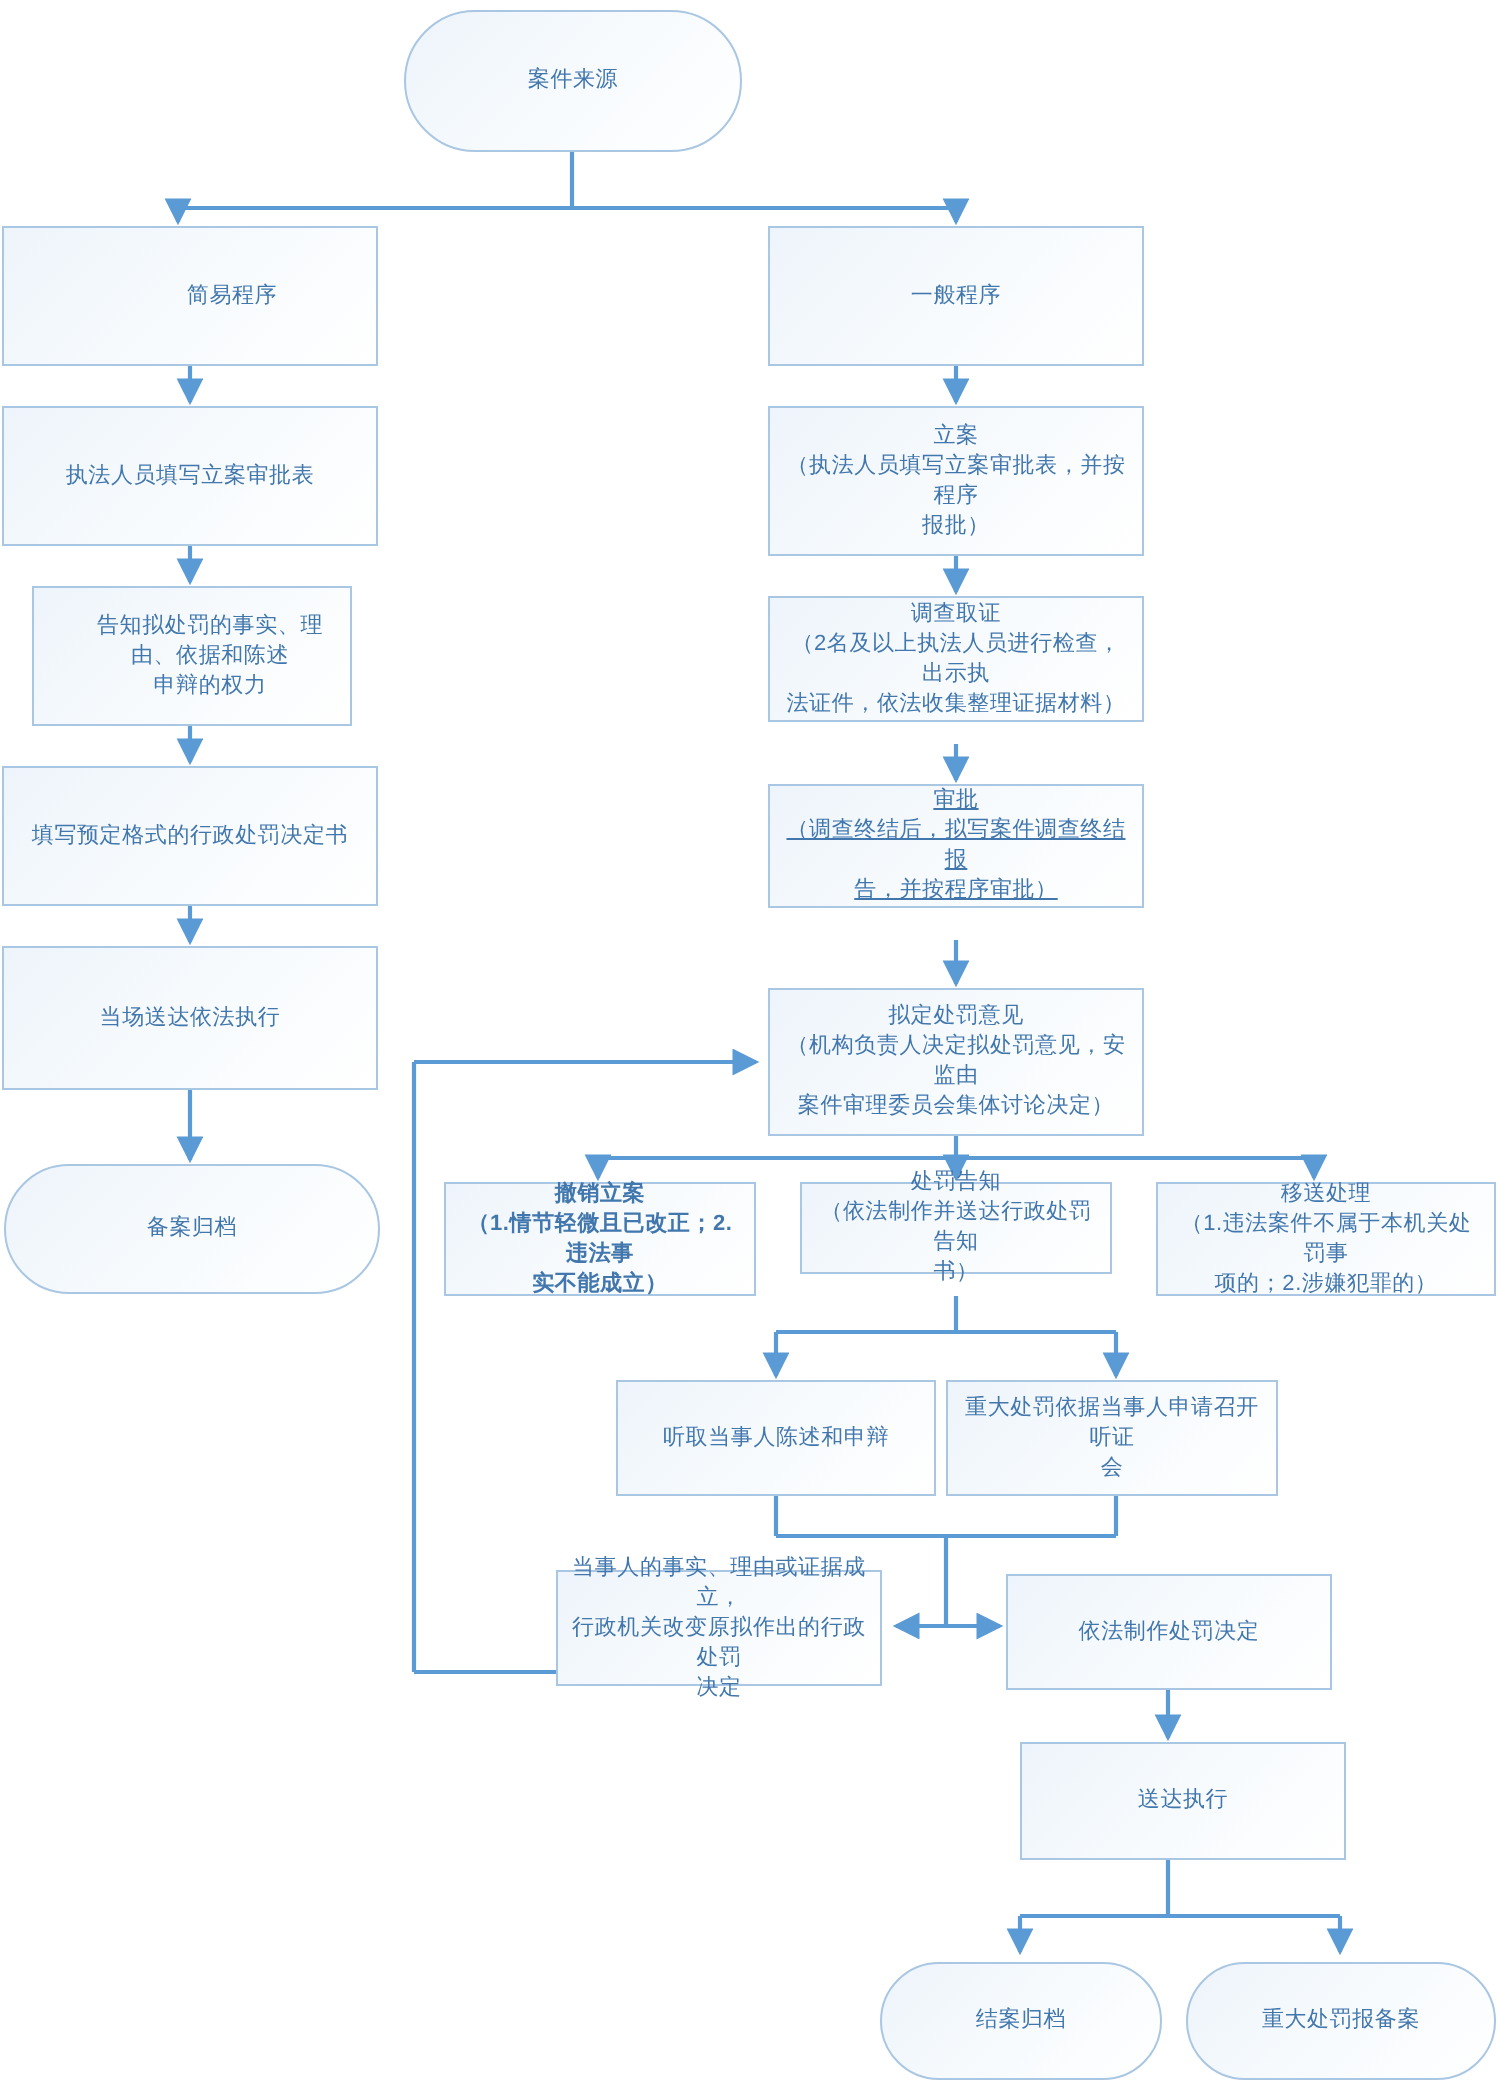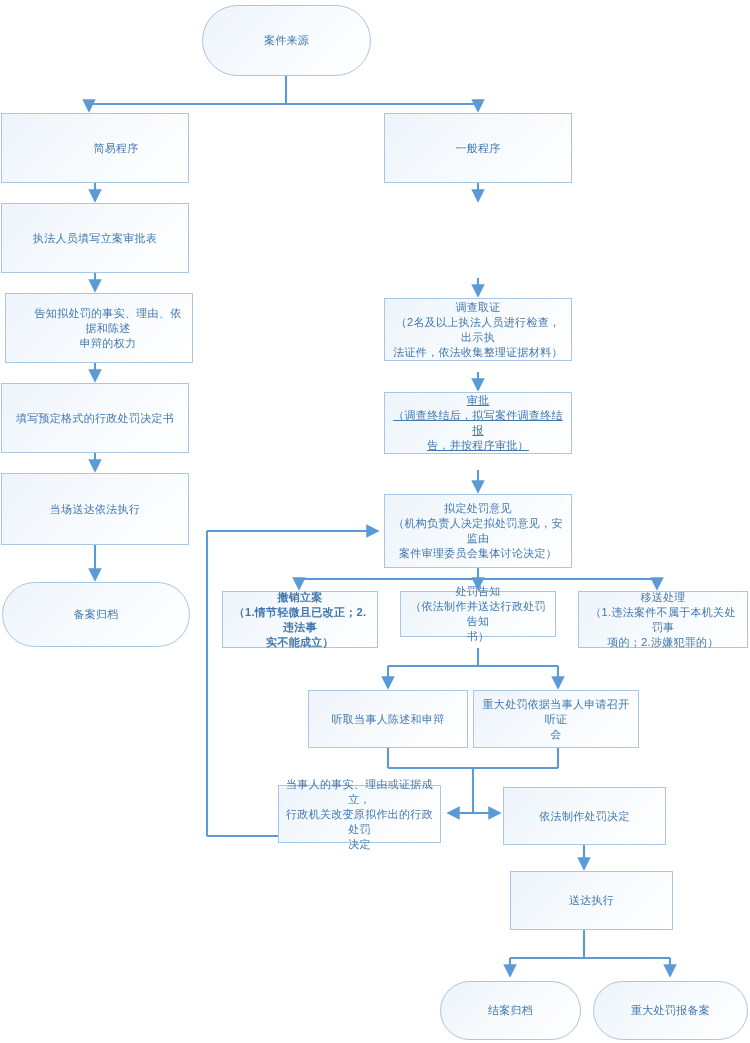--- a/index.html
+++ b/index.html
@@ -92,41 +92,46 @@
   </div>
 
   <div class="node" style="left:1px;top:113px;width:188px;height:70px;padding-left:48px;">
     <span class="txt">简易程序</span>
   </div>
 
   <div class="node" style="left:1px;top:203px;width:188px;height:70px;">
     <span class="txt">执法人员填写立案审批表</span>
   </div>
 
-  <div class="node" style="left:5px;top:293px;width:188px;height:70px;padding-left:24px;">
+  <div class="node" style="left:16px;top:293px;width:160px;height:70px;padding-left:24px;">
     <span class="txt">告知拟处罚的事实、理由、依据和陈述
 申辩的权力</span>
   </div>
 
   <div class="node" style="left:1px;top:383px;width:188px;height:70px;">
     <span class="txt">填写预定格式的行政处罚决定书</span>
   </div>
 
   <div class="node" style="left:1px;top:473px;width:188px;height:72px;">
     <span class="txt">当场送达依法执行</span>
   </div>
 
   <div class="node rounded" style="left:2px;top:582px;width:188px;height:65px;">
     <span class="txt">备案归档</span>
   </div>
 
   <div class="node" style="left:384px;top:113px;width:188px;height:70px;">
     <span class="txt">一般程序</span>
   </div>
 
+  <div class="node" style="left:384px;top:203px;width:188px;height:75px;">
+    <span class="txt">立案
+（执法人员填写立案审批表，并按程序
+报批）</span>
+  </div>
 
   <div class="node" style="left:384px;top:298px;width:188px;height:63px;">
     <span class="txt">调查取证
 （2名及以上执法人员进行检查，出示执
 法证件，依法收集整理证据材料）</span>
   </div>
 
   <div class="node" style="left:384px;top:392px;width:188px;height:62px;text-decoration:underline;">
     <span class="txt">审批
 （调查终结后，拟写案件调查终结报

